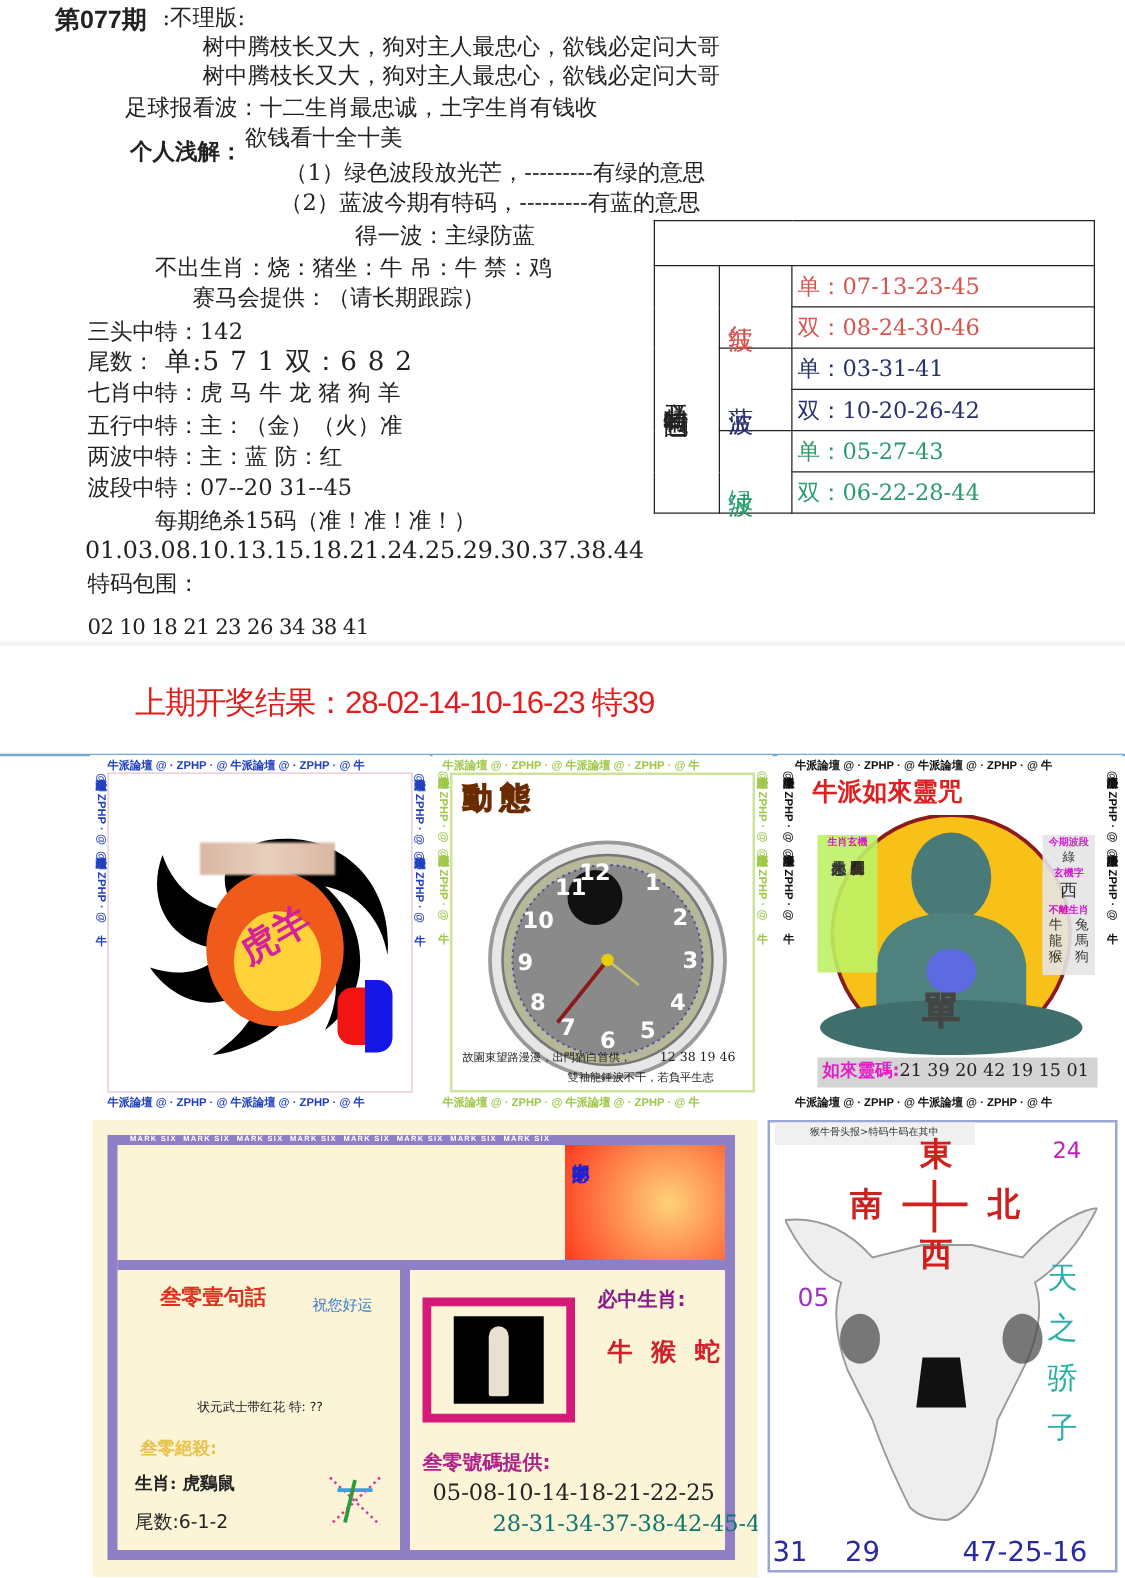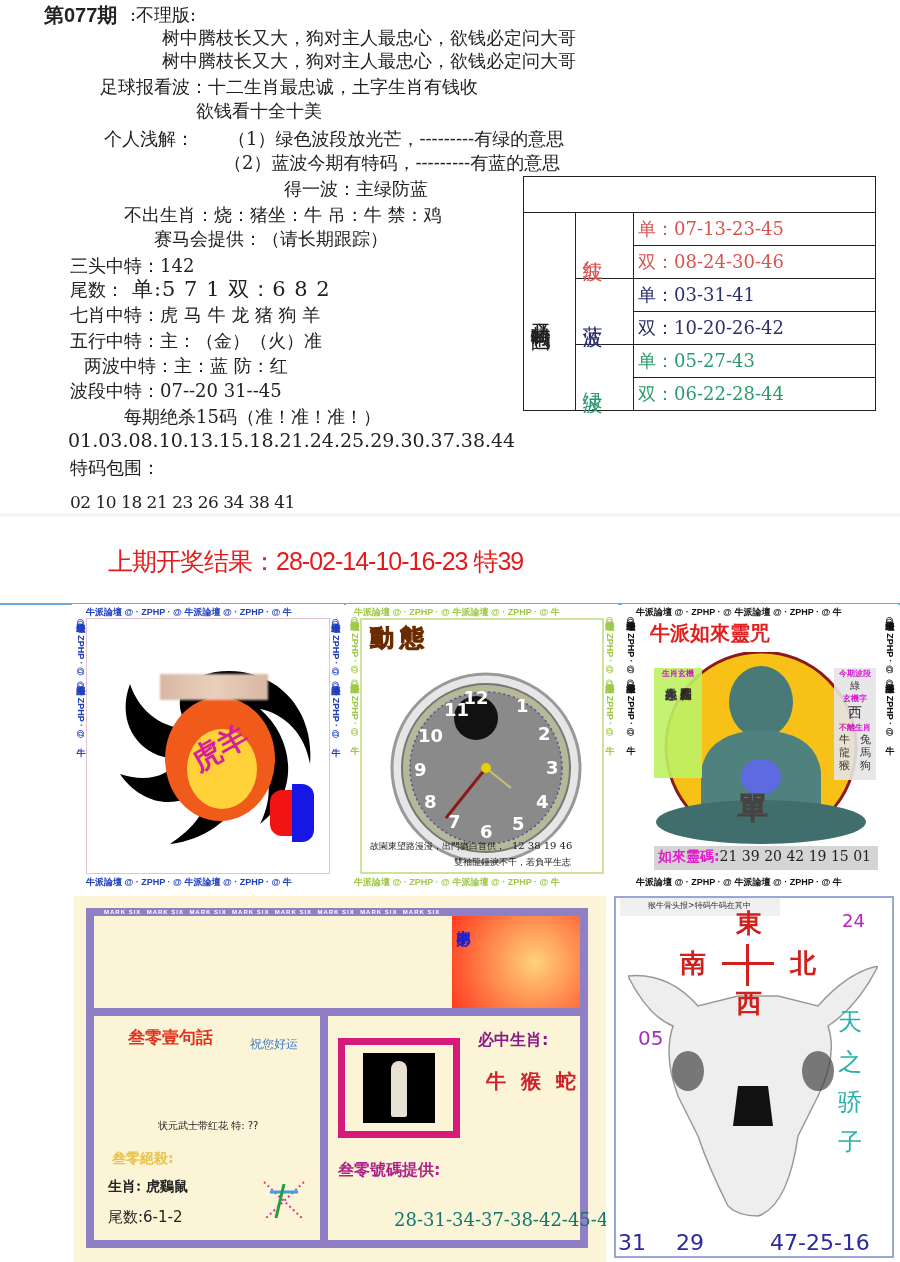--- a/index.html
+++ b/index.html
@@ -27,33 +27,33 @@
 </style>
 </head>
 <body>
 
 <div class="abs issue" style="left:44px;top:2px;">第077期</div>
 <div class="abs t18" style="left:130px;top:4px;">:不理版:</div>
 <div class="abs t18" style="left:162px;top:27px;">树中腾枝长又大，狗对主人最忠心，欲钱必定问大哥</div>
 <div class="abs t18" style="left:162px;top:50px;">树中腾枝长又大，狗对主人最忠心，欲钱必定问大哥</div>
 <div class="abs t18" style="left:100px;top:76px;">足球报看波：十二生肖最忠诚，土字生肖有钱收</div>
 <div class="abs t18" style="left:196px;top:100px;">欲钱看十全十美</div>
-<div class="abs t18" style="left:104px;top:128px;">个人浅解：</div>
+<div class="abs t18" style="left:104px;top:111px;font-weight:bold;">个人浅解：</div>
 <div class="abs t18" style="left:228px;top:128px;">（1）绿色波段放光芒，---------有绿的意思</div>
 <div class="abs t18" style="left:224px;top:152px;text-align:right;">（2）蓝波今期有特码，---------有蓝的意思</div>
 <div class="abs t18" style="left:284px;top:178px;">得一波：主绿防蓝</div>
 <div class="abs t18" style="left:124px;top:204px;">不出生肖：烧：猪坐：牛 吊：牛 禁：鸡</div>
 <div class="abs t18" style="left:154px;top:228px;">赛马会提供：（请长期跟踪）</div>
 
 <div class="abs t18" style="left:70px;top:255px;">三头中特：142</div>
 <div class="abs t18" style="left:70px;top:279px;">尾数：</div>
 <div class="abs" style="left:132px;top:275px;font-size:21px;letter-spacing:1px;">单:5 7 1 双：6 8 2</div>
 <div class="abs t18" style="left:70px;top:304px;">七肖中特：虎 马 牛 龙 猪 狗 羊</div>
 <div class="abs t18" style="left:70px;top:330px;">五行中特：主：（金）（火）准</div>
-<div class="abs t18" style="left:70px;top:355px;margin-left:14px;">两波中特：主：蓝 防：红</div>
+<div class="abs t18" style="left:70px;top:355px;">两波中特：主：蓝 防：红</div>
 <div class="abs t18" style="left:70px;top:380px;">波段中特：07--20  31--45</div>
 <div class="abs t18" style="left:124px;top:406px;">每期绝杀15码（准！准！准！）</div>
 <div class="abs" style="left:68px;top:429px;font-size:19px;">01.03.08.10.13.15.18.21.24.25.29.30.37.38.44</div>
 <div class="abs t18" style="left:70px;top:457px;">特码包围：</div>
 <div class="abs" style="left:70px;top:492px;font-size:17px;letter-spacing:-0.5px;">02 10 18 21 23 26 34 38 41</div>
 
 <table class="bw">
   <tbody>
       <tr style="height:36px;">
         <td colspan="3"></td>
@@ -135,21 +135,21 @@
     <text x="38" y="140" font-size="18" fill="#fff" font-family="DejaVu Sans" font-weight="bold">8</text>
     <text x="28" y="108" font-size="18" fill="#fff" font-family="DejaVu Sans" font-weight="bold">9</text>
     <text x="32" y="74" font-size="18" fill="#fff" font-family="DejaVu Sans" font-weight="bold">10</text>
     <text x="58" y="48" font-size="18" fill="#fff" font-family="DejaVu Sans" font-weight="bold">11</text>
     <line x1="100" y1="100" x2="60" y2="150" stroke="#8b1a1a" stroke-width="3"></line>
     <line x1="100" y1="100" x2="125" y2="120" stroke="#c8c070" stroke-width="2"></line>
     <circle cx="100" cy="100" r="5" fill="#e8d000"></circle>
   </svg>
   <div class="abs" style="left:24px;top:236px;font-family:'DejaVu Sans',sans-serif;font-size:9px;color:#222;">
     <span>故園東望路漫漫，出門猶白首供，</span>
-    <span style="font-family:'DejaVu Serif',serif;font-size:10px;margin-left:4px;">12 38 19 46</span>
+    <span style="font-family:'DejaVu Serif',serif;font-size:10px;margin-left:20px;">12 38 19 46</span>
   </div>
   <div class="abs" style="left:108px;top:252px;font-family:'DejaVu Sans',sans-serif;font-size:9px;color:#222;">雙袖龍鍾淚不干，若負平生志</div>
 </div>
 
 <div class="panel" style="left:622px;top:604px;width:276px;height:284px;background:#fff;">
   <div class="wm-h" style="left:14px;top:2px;color:#111;">牛派論壇 @ · ZPHP · @ 牛派論壇 @ · ZPHP · @ 牛</div>
   <div class="wm-h" style="left:14px;top:272px;color:#111;">牛派論壇 @ · ZPHP · @ 牛派論壇 @ · ZPHP · @ 牛</div>
   <div class="wm-v" style="left:2px;top:10px;color:#111;">牛派論壇 @ · ZPHP · @ 牛派論壇 @ · ZPHP · @ 牛</div>
   <div class="wm-v" style="right:2px;top:10px;color:#111;">牛派論壇 @ · ZPHP · @ 牛派論壇 @ · ZPHP · @ 牛</div>
   <div class="abs" style="left:28px;top:16px;font-family:'DejaVu Sans',sans-serif;font-weight:bold;font-size:20px;color:#e02020;">牛派如來靈咒</div>
@@ -211,20 +211,21 @@
     <line x1="24" y1="6" x2="16" y2="40" stroke="#2a9a3a" stroke-width="3"></line>
   </svg>
   <div style="position:absolute;left:264px;top:142px;width:122px;height:100px;border:7px solid #d61a7a;background:#fbf4d6;">
     <div style="position:absolute;left:18px;top:8px;width:72px;height:70px;background:#000;">
       <div style="position:absolute;left:28px;top:8px;width:16px;height:56px;background:#e8e0d0;border-radius:8px 8px 2px 2px;"></div>
     </div>
   </div>
   <div class="abs" style="left:404px;top:134px;font-family:'DejaVu Sans',sans-serif;font-weight:bold;font-size:16px;color:#8a1a8a;">必中生肖:</div>
   <div class="abs" style="left:412px;top:172px;font-family:'DejaVu Sans',sans-serif;font-weight:bold;font-size:20px;color:#d0202a;letter-spacing:4px;">牛 猴 蛇</div>
   <div class="abs" style="left:264px;top:264px;font-family:'DejaVu Sans',sans-serif;font-weight:bold;font-size:16px;color:#b0208a;">叁零號碼提供:</div>
+  <div class="abs" style="left:272px;top:288px;font-size:18px;color:#222;">05-08-10-14-18-21-22-25</div>
   <div class="abs" style="left:272px;top:313px;font-size:18px;color:#0f766e;margin-left:48px;">28-31-34-37-38-42-45-47</div>
 </div>
 
 <div class="panel" style="left:608px;top:896px;width:292px;height:416px;background:#fff;">
   <div style="position:absolute;left:6px;top:0;width:280px;height:362px;border:2px solid #9aa7d6;"></div>
   <div class="abs" style="left:12px;top:2px;width:160px;height:18px;background:#f0f0f0;"></div>
   <div class="abs" style="left:40px;top:4px;font-family:'DejaVu Sans',sans-serif;font-size:8px;color:#333;">猴牛骨头报&gt;特码牛码在其中</div>
   <svg style="position:absolute;left:20px;top:70px;" width="250" height="260" viewBox="0 0 250 260">
     <path d="M0 10 Q40 6 70 40 L110 30 L150 30 L190 40 Q220 6 250 0 Q230 40 200 60 Q210 90 190 130 L170 170 Q160 240 130 250 Q110 250 100 240 Q80 200 70 170 L50 130 Q35 90 45 60 Q20 50 0 10Z" fill="#eee" stroke="#999" stroke-width="1.5"></path>
     <path d="M110 120 L140 120 L145 160 L105 160Z" fill="#111"></path>

